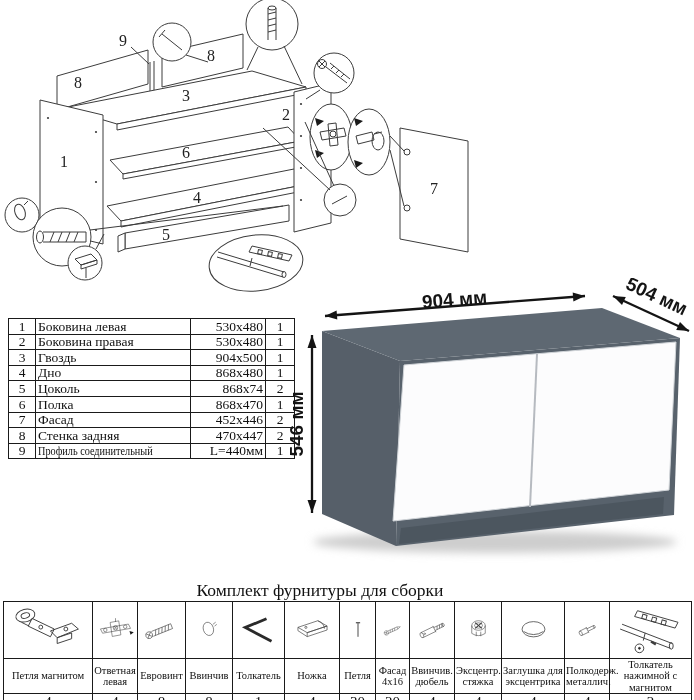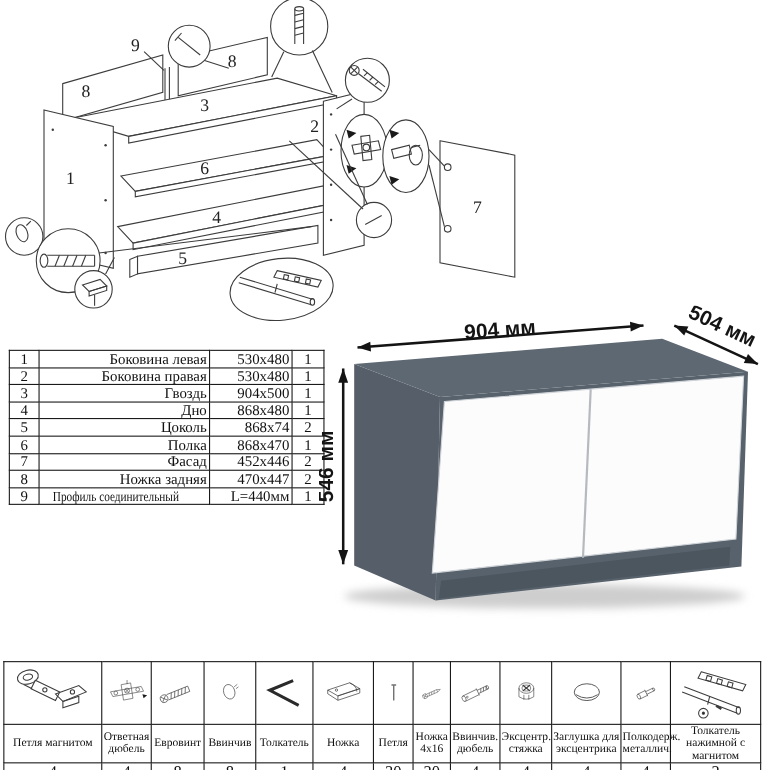--- a/index.html
+++ b/index.html
@@ -6,21 +6,21 @@
   #canvas{position:relative;width:694px;height:700px;background:#ffffff;
           font-family:"Liberation Serif",serif;overflow:hidden;}
   .abs{position:absolute;}
 
   
   #parts-table{left:8px;top:318px;}
   #parts-table table{border-collapse:collapse;table-layout:fixed;width:276px;}
   #parts-table td{border:1.3px solid #1a1a1a;height:14.6px;padding:0 2px;
                   font-size:13.5px;line-height:1;color:#111;white-space:nowrap;overflow:hidden;}
   td.c-num{width:22px;text-align:center;}
-  td.c-name{width:150px;text-align:right;padding-left:4px;margin-left:32px;}
+  td.c-name{width:150px;text-align:left;padding-left:4px;margin-left:32px;}
   td.c-size{width:70px;text-align:right;padding-right:4px;font-size:14px;margin-top:43px;}
   td.c-qty{width:24px;text-align:center;}
   .condensed{display:inline-block;transform:scaleX(.82);transform-origin:left center;font-size:12.5px;}
 
   
   #hw-title{left:0;top:580px;width:640px;text-align:center;font-size:17.5px;color:#111;}
   #hw-table{left:3px;top:601px;}
   #hw-table table{border-collapse:collapse;table-layout:fixed;width:688px;}
   #hw-table td{border:1.5px solid #1a1a1a;padding:0;color:#111;vertical-align:middle;}
   #hw-table tr.icons td{height:56px;}
@@ -243,21 +243,21 @@
           <td class="c-qty">1</td>
         </tr>
         <tr>
           <td class="c-num">7</td>
           <td class="c-name">Фасад</td>
           <td class="c-size">452x446</td>
           <td class="c-qty">2</td>
         </tr>
         <tr>
           <td class="c-num">8</td>
-          <td class="c-name">Ножка задняя</td>
+          <td class="c-name">Стенка задняя</td>
           <td class="c-size">470x447</td>
           <td class="c-qty">2</td>
         </tr>
         <tr>
           <td class="c-num">9</td>
           <td class="c-name"><span class="condensed">Профиль соединительный</span></td>
           <td class="c-size">L=440мм</td>
           <td class="c-qty">1</td>
         </tr>
       </tbody>
@@ -297,20 +297,21 @@
     </g>
 
     <g>
       <line x1="22" y1="57" x2="22" y2="235" stroke="#141414" stroke-width="2.3"></line>
       <polygon fill="#141414" points="22,57 17.5,70 26.5,70"></polygon>
       <polygon fill="#141414" points="22,235 17.5,222 26.5,222"></polygon>
       <text class="dim" text-anchor="middle" transform="translate(13,146) rotate(-90)">546 мм</text>
     </g>
   </svg>
 
+  <div id="hw-title" class="abs">Комплект фурнитуры для сборки</div>
 
   <div id="hw-table" class="abs">
     <table>
       <colgroup>
         <col style="width:89px">
           <col style="width:45px">
           <col style="width:48px">
           <col style="width:47px">
         <col style="width:52px">
           <col style="width:55px">
@@ -483,27 +484,27 @@
               <ellipse cx="61" cy="44.5" rx="2" ry="3.4"></ellipse>
               <circle cx="28" cy="47" r="4.5"></circle>
               <circle cx="28" cy="47" r="1" fill="#1a1a1a"></circle>
               <line x1="40" y1="40" x2="45" y2="43" stroke-width="2.4"></line>
             </g>
           </svg>
             </td>
         </tr>
         <tr class="labels">
           <td>Петля магнитом</td>
-          <td>Ответная дюбель</td>
+          <td>Ответная левая</td>
           <td>Евровинт</td>
           <td>Ввинчив</td>
           <td>Толкатель</td>
           <td>Ножка</td>
           <td>Петля</td>
-          <td>Ножка 4x16</td>
+          <td>Фасад 4x16</td>
           <td>Ввинчив. дюбель</td>
           <td>Эксцентр. стяжка</td>
           <td>Заглушка для эксцентрика</td>
           <td>Полкодерж. металлич.</td>
           <td>Толкатель нажимной с магнитом</td>
         </tr>
         <tr class="qty">
           <td>4</td>
           <td>4</td>
           <td>8</td>

